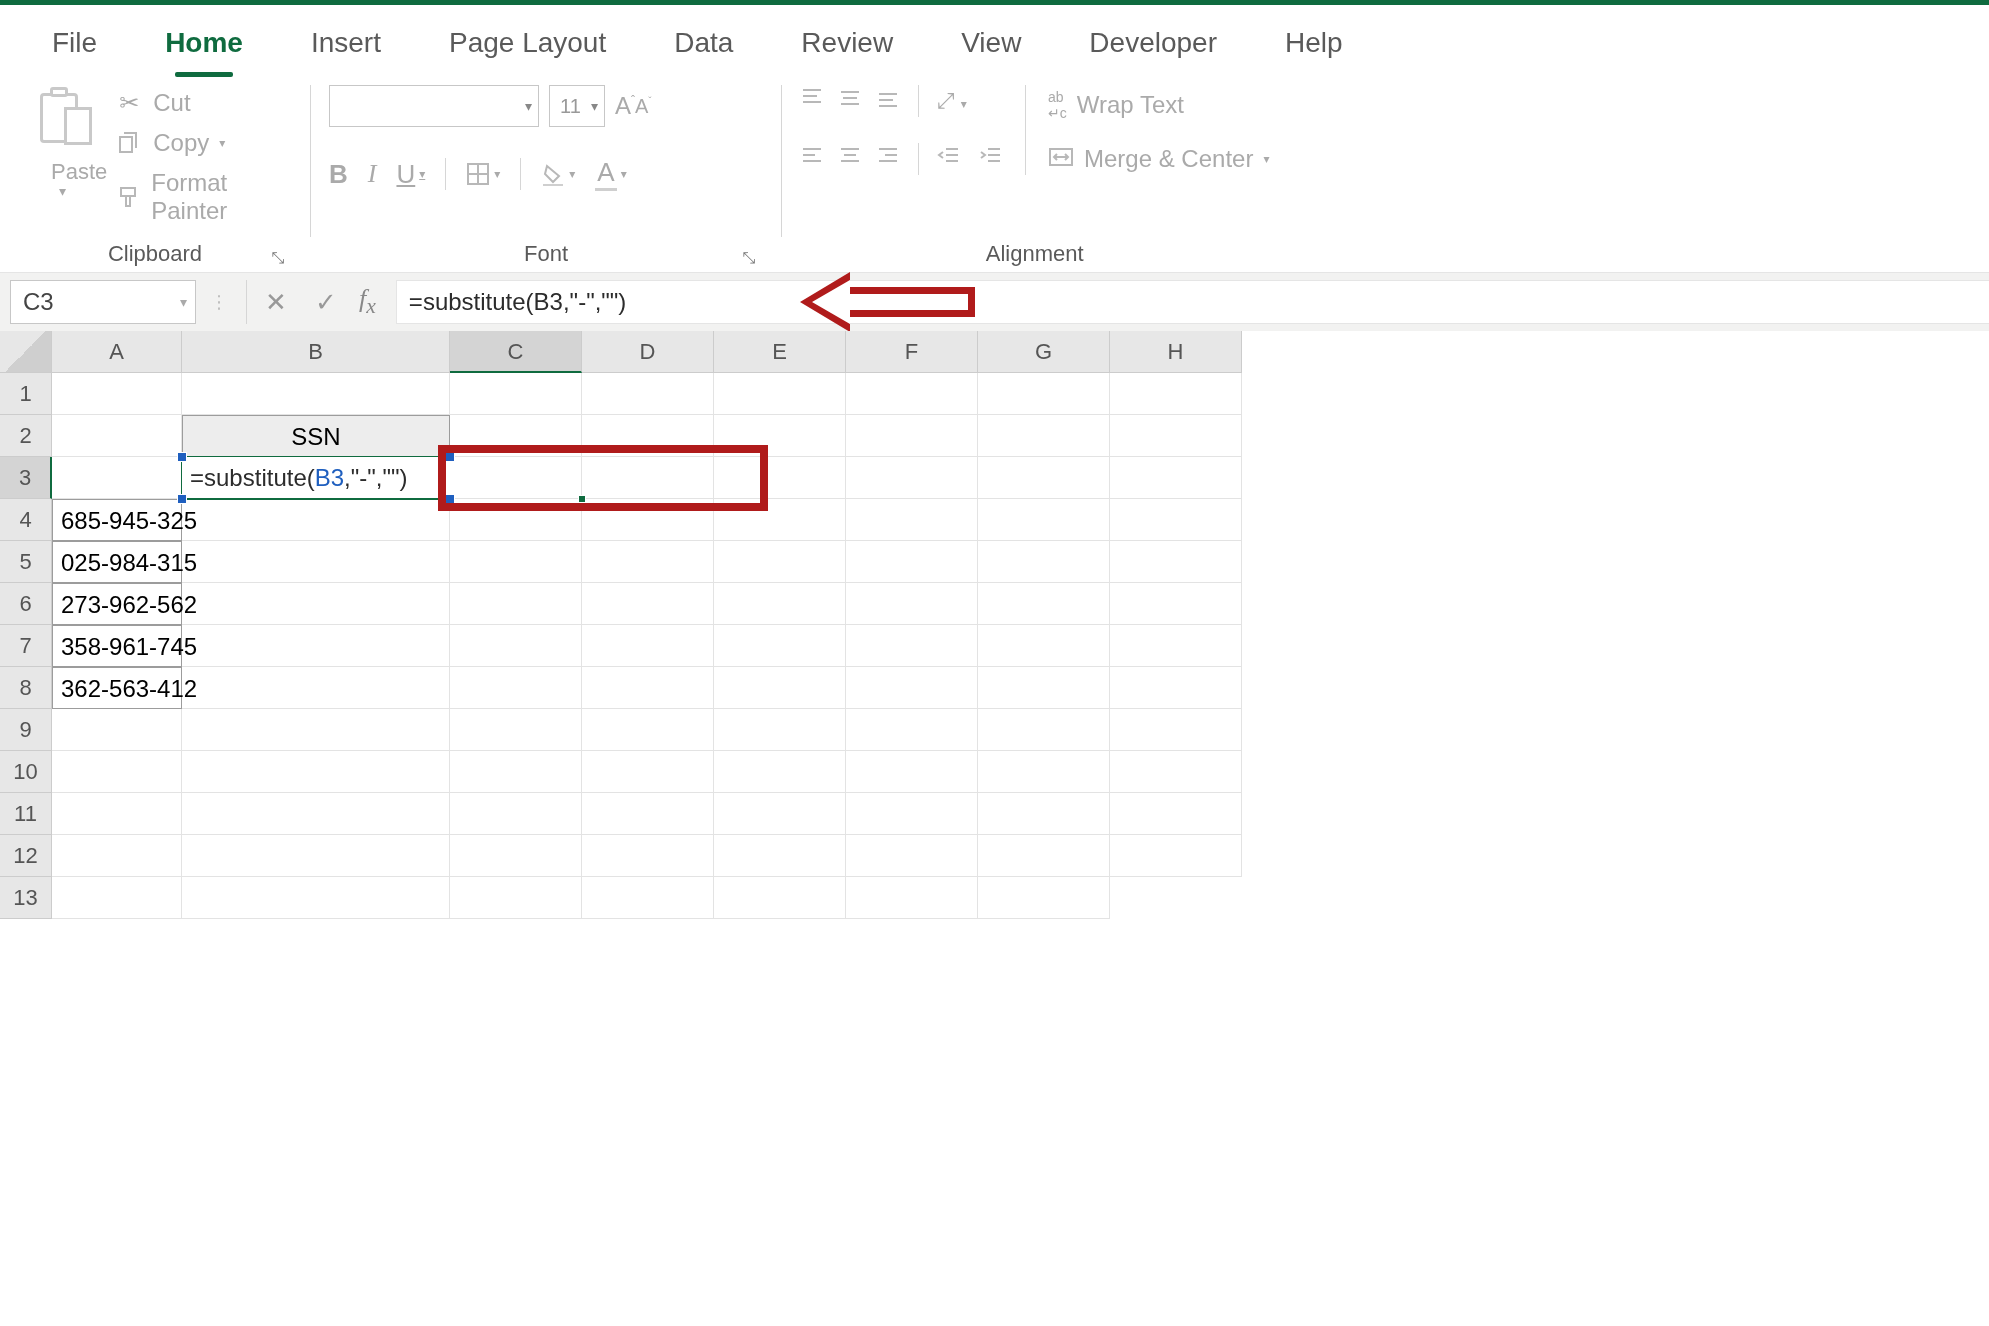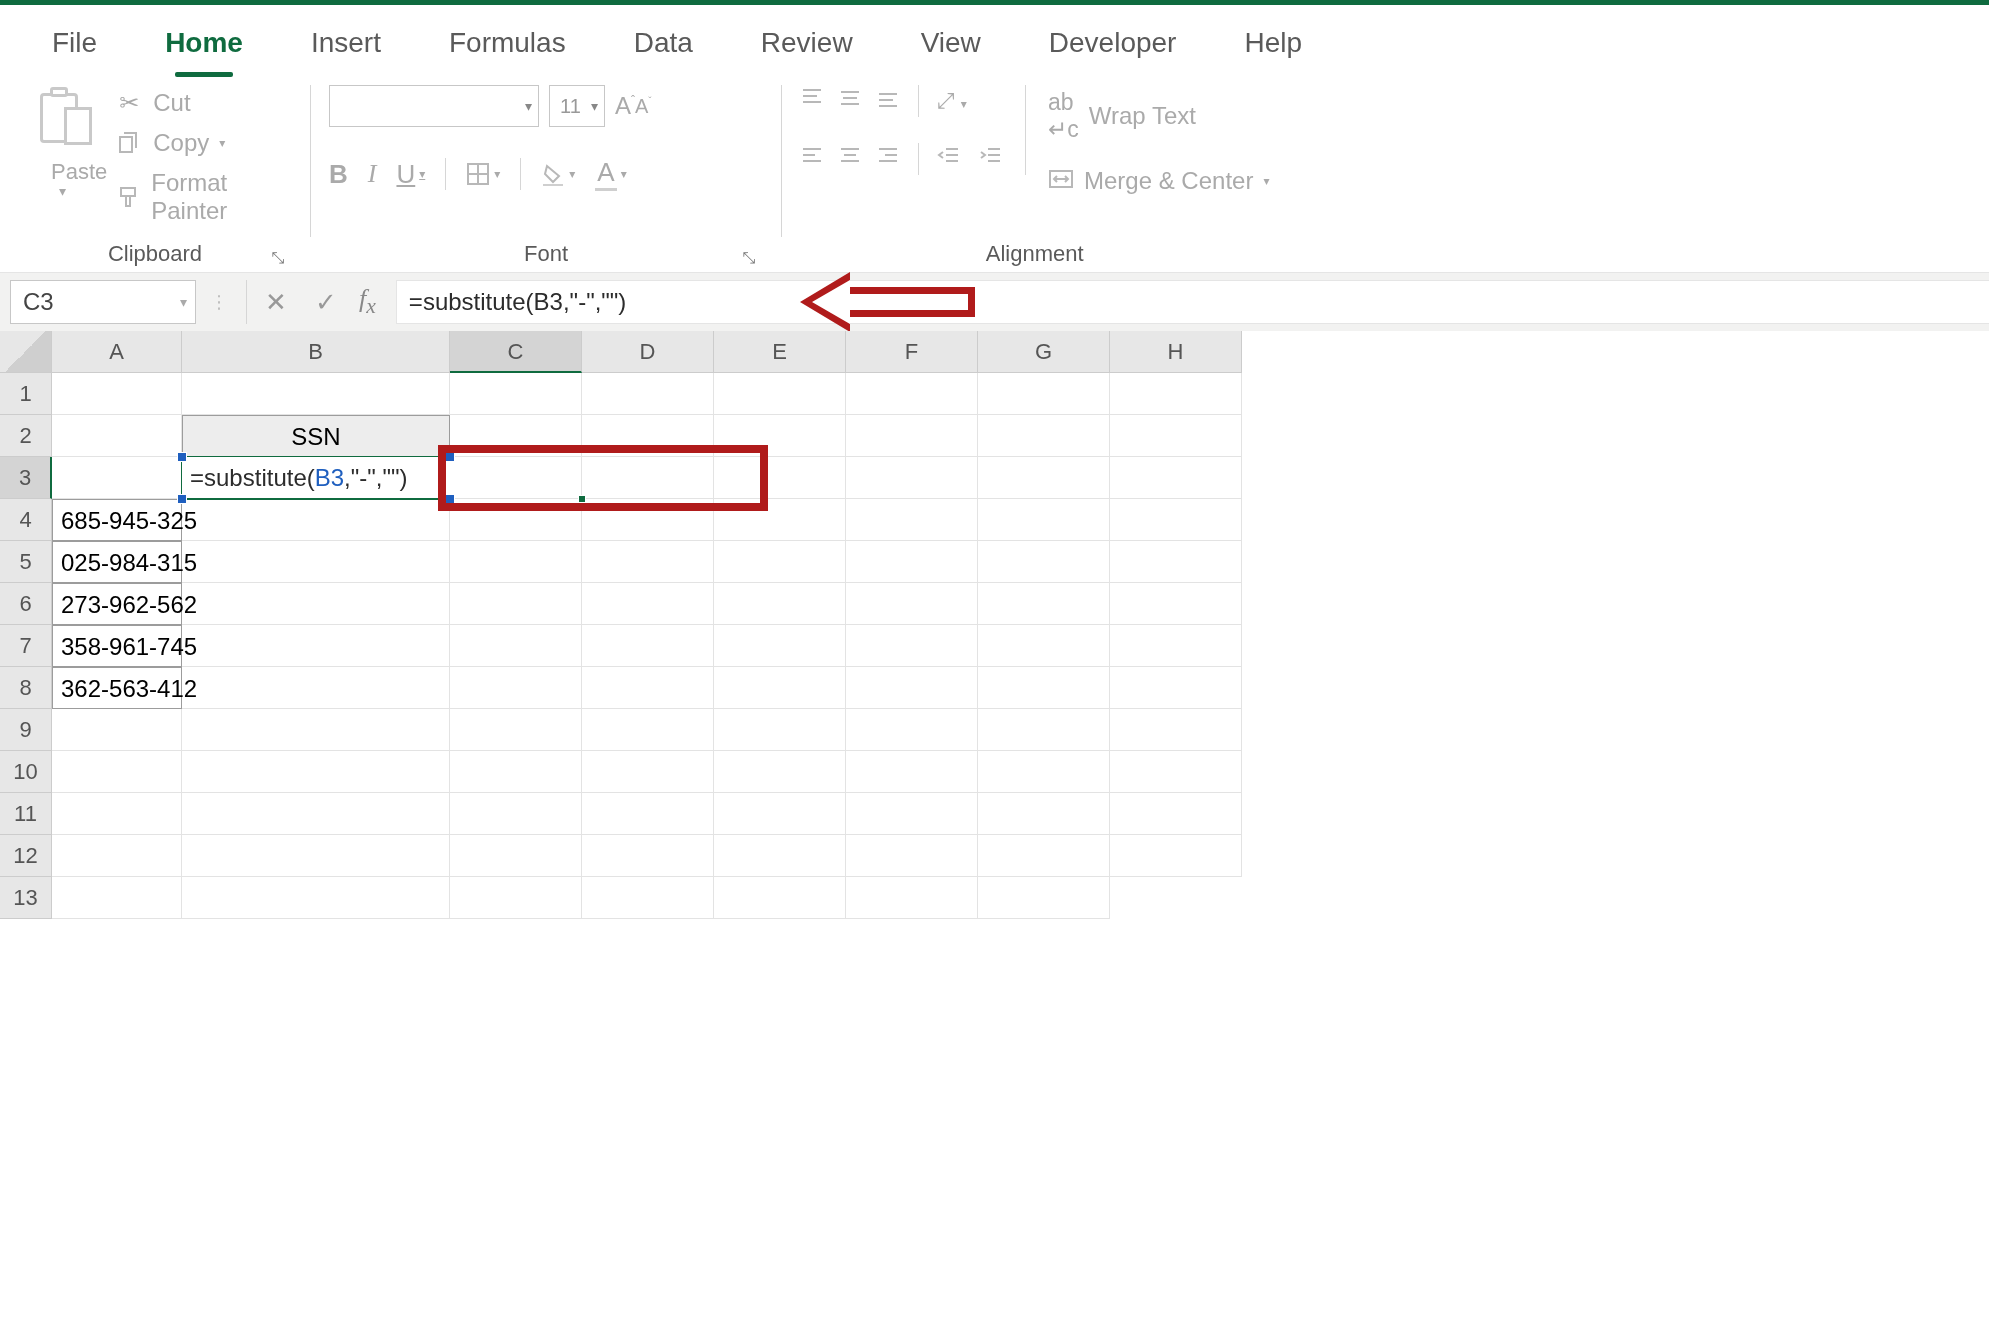--- a/index.html
+++ b/index.html
@@ -92,21 +92,21 @@
 </style>
 </head>
 <body>
 
 <div class="topbar"></div>
 
 <div class="menu-tabs" id="menu-tabs">
     <div class="menu-tab">File</div>
     <div class="menu-tab active">Home</div>
     <div class="menu-tab">Insert</div>
-    <div class="menu-tab">Formulas</div>
+    <div class="menu-tab">Page Layout</div>
     <div class="menu-tab">Data</div>
     <div class="menu-tab">Review</div>
     <div class="menu-tab">View</div>
     <div class="menu-tab">Developer</div>
     <div class="menu-tab">Help</div>
   </div>
 
 <div class="ribbon">
 
   <div class="grp" style="width:310px">
@@ -234,21 +234,21 @@
                 <path d="M9 5h12 M9 11h12 M9 17h12 M6 8l-4 3 4 3"></path>
               </svg></span>
           <span><svg width="24" height="24" class="icon-line">
                 <path d="M9 5h12 M9 11h12 M9 17h12 M2 8l4 3-4 3"></path>
               </svg></span>
         </div>
       </div>
       <div class="vdiv" style="height:90px;margin:0 14px;"></div>
       <div class="wrap-col">
         <div class="wrap-item">
-          <span style="font-size:23px;">ab<br>↵c</span>
+          <span style="font-size:14px;">ab<br>↵c</span>
           <span>Wrap Text</span>
         </div>
         <div class="wrap-item">
           <span><svg width="26" height="20" class="icon-line">
                 <path d="M2 2h22v16h-22z M7 10h12 M9 7l-3 3 3 3 M17 7l3 3-3 3"></path>
               </svg></span>
           <span>Merge &amp; Center</span>
           <span class="tiny-caret">▾</span>
         </div>
       </div>

